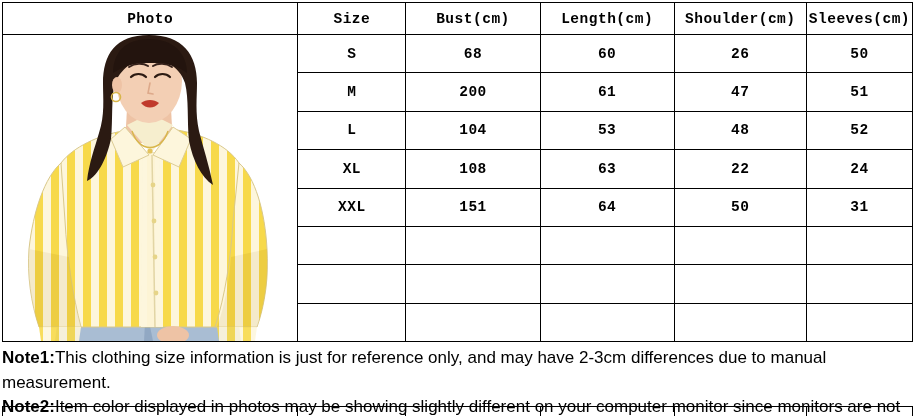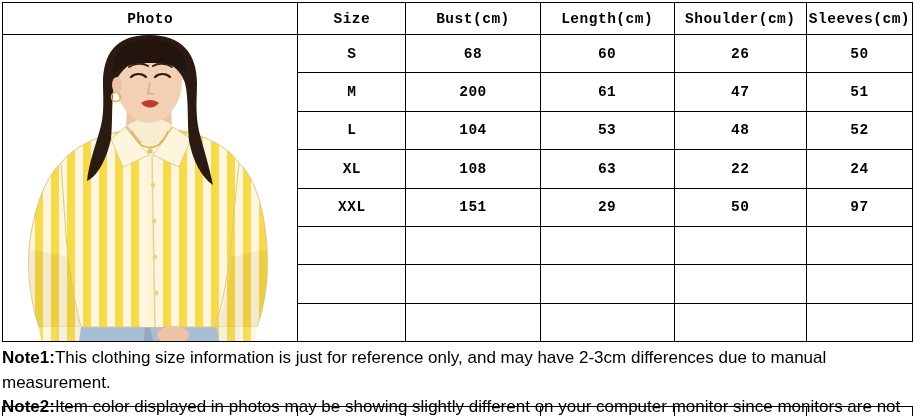--- a/index.html
+++ b/index.html
@@ -243,23 +243,23 @@
         <td>XL</td>
         <td>108</td>
         <td>63</td>
         <td>22</td>
         <td>24</td>
       </tr>
 
       <tr>
         <td>XXL</td>
         <td>151</td>
-        <td>29</td>
+        <td>64</td>
         <td>50</td>
-        <td>97</td>
+        <td>31</td>
       </tr>
 
       <tr>
         <td></td>
         <td></td>
         <td></td>
         <td></td>
         <td></td>
       </tr>
 

